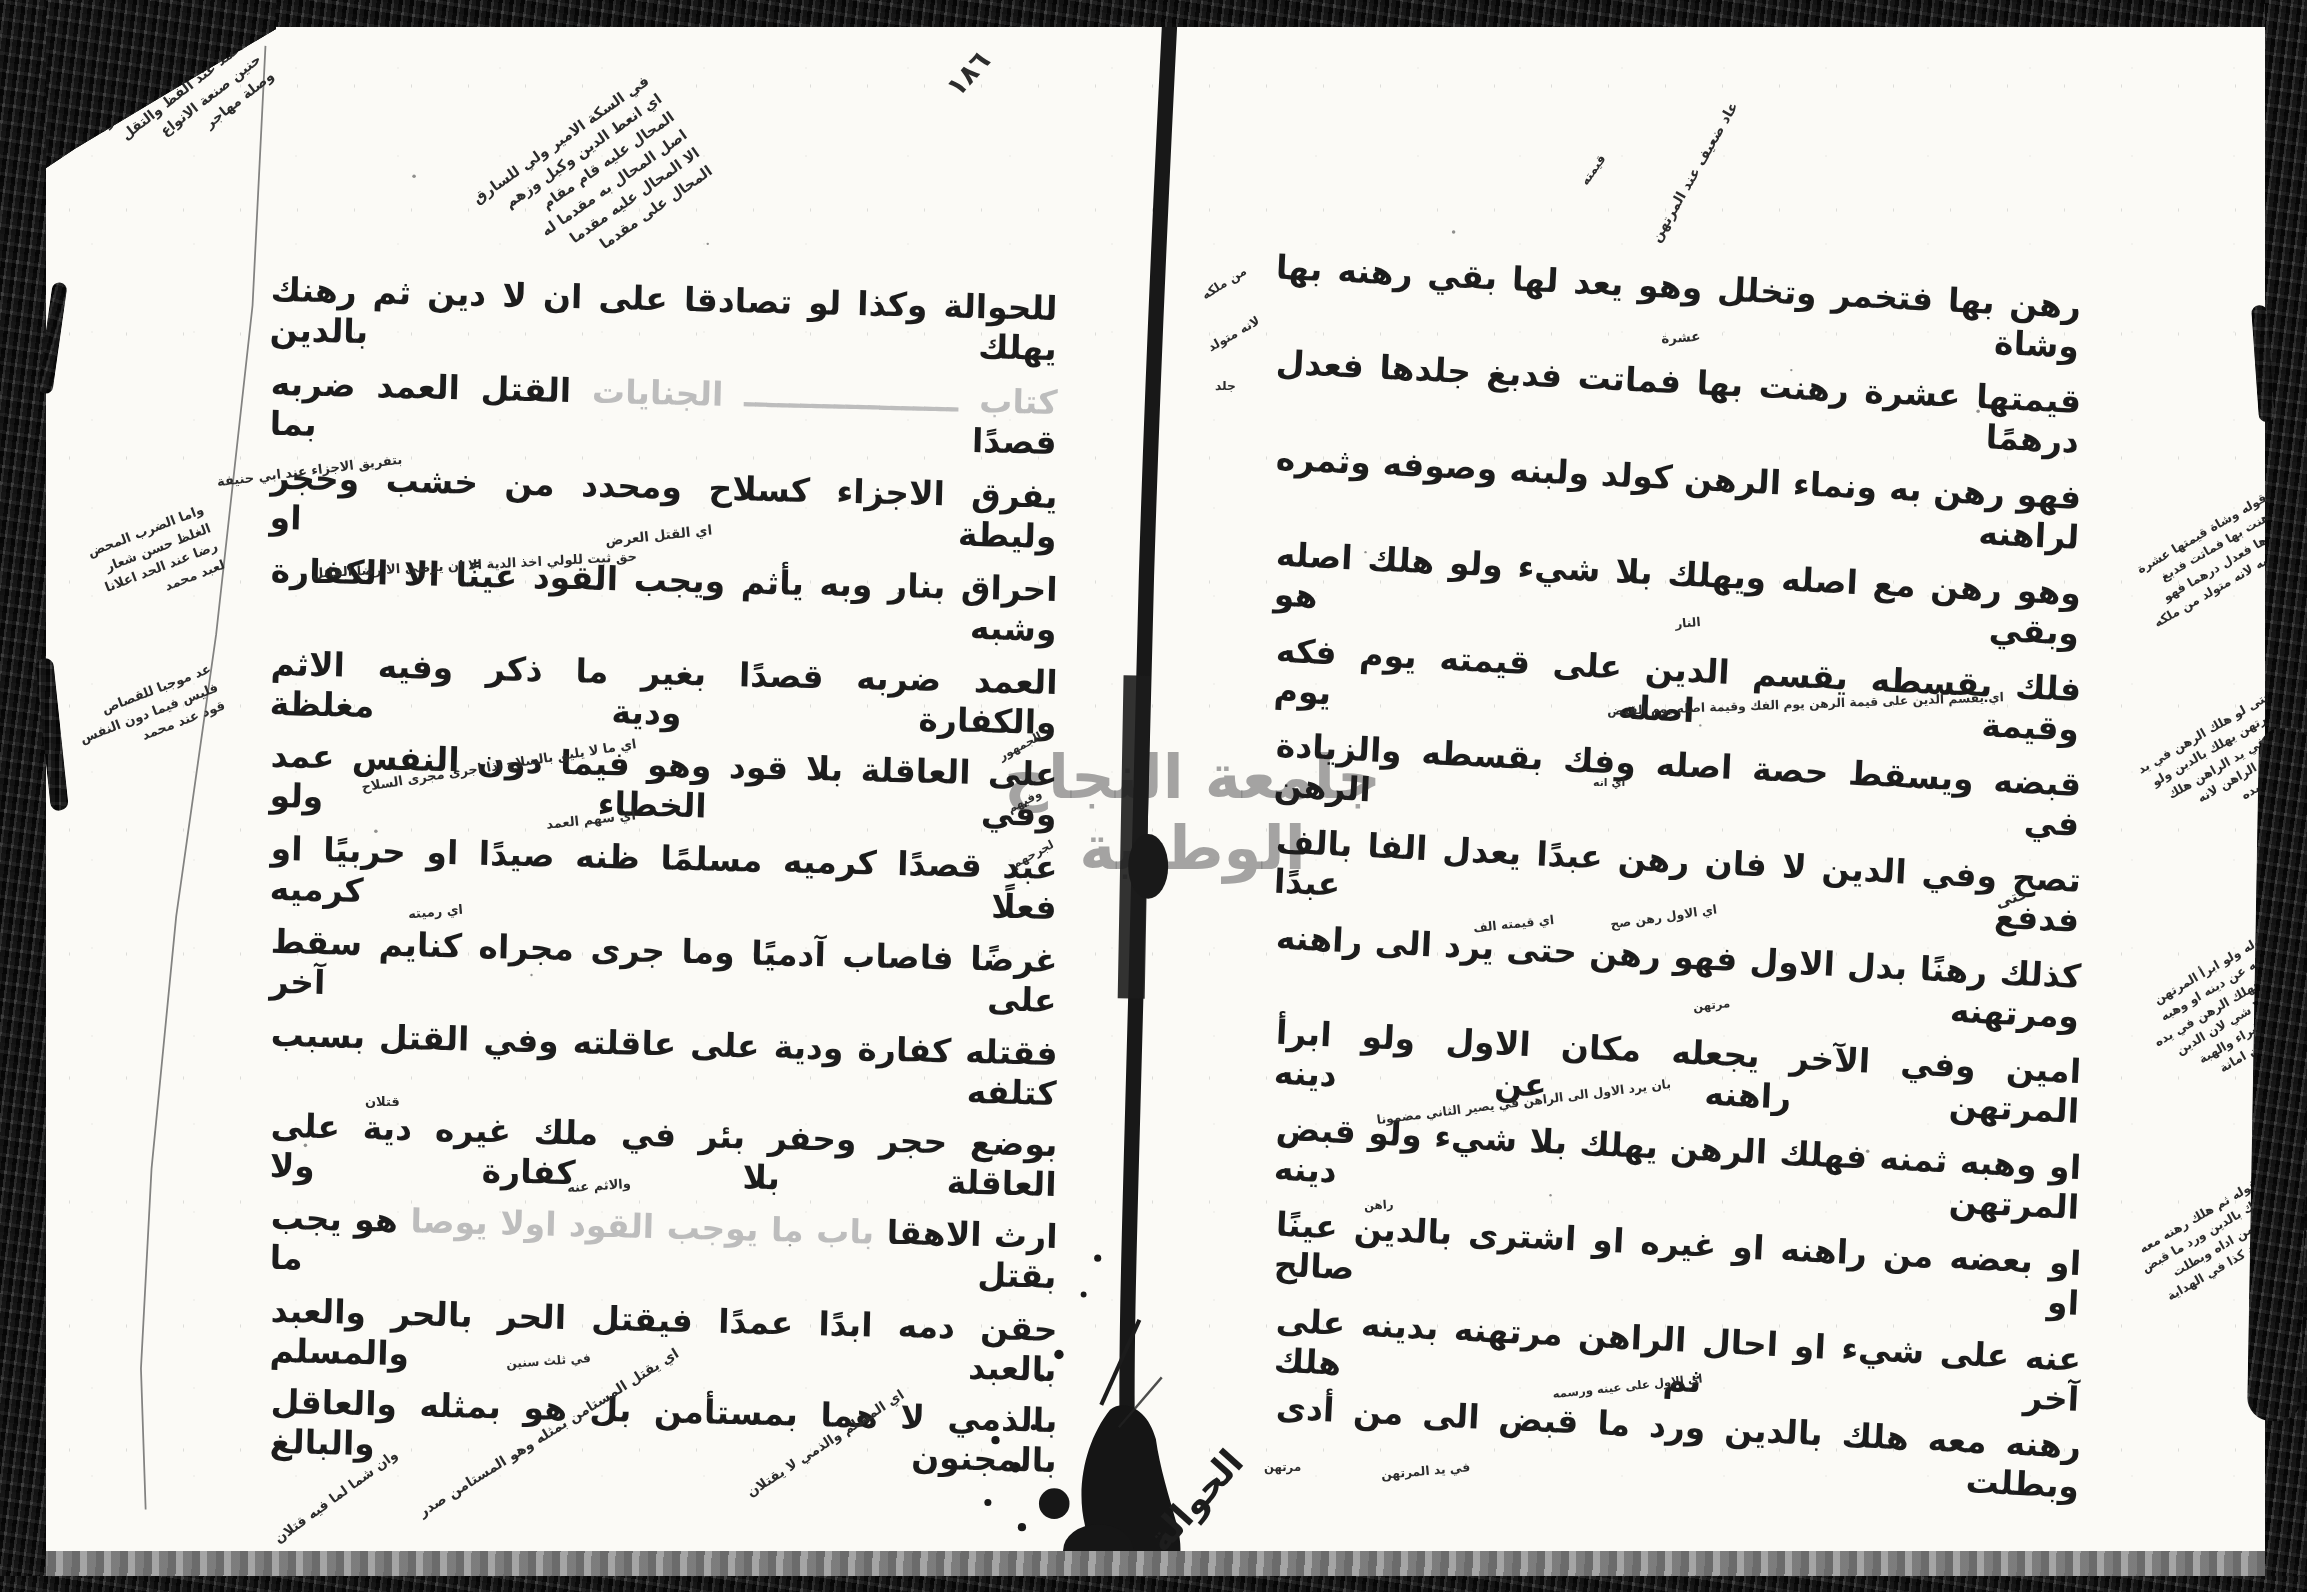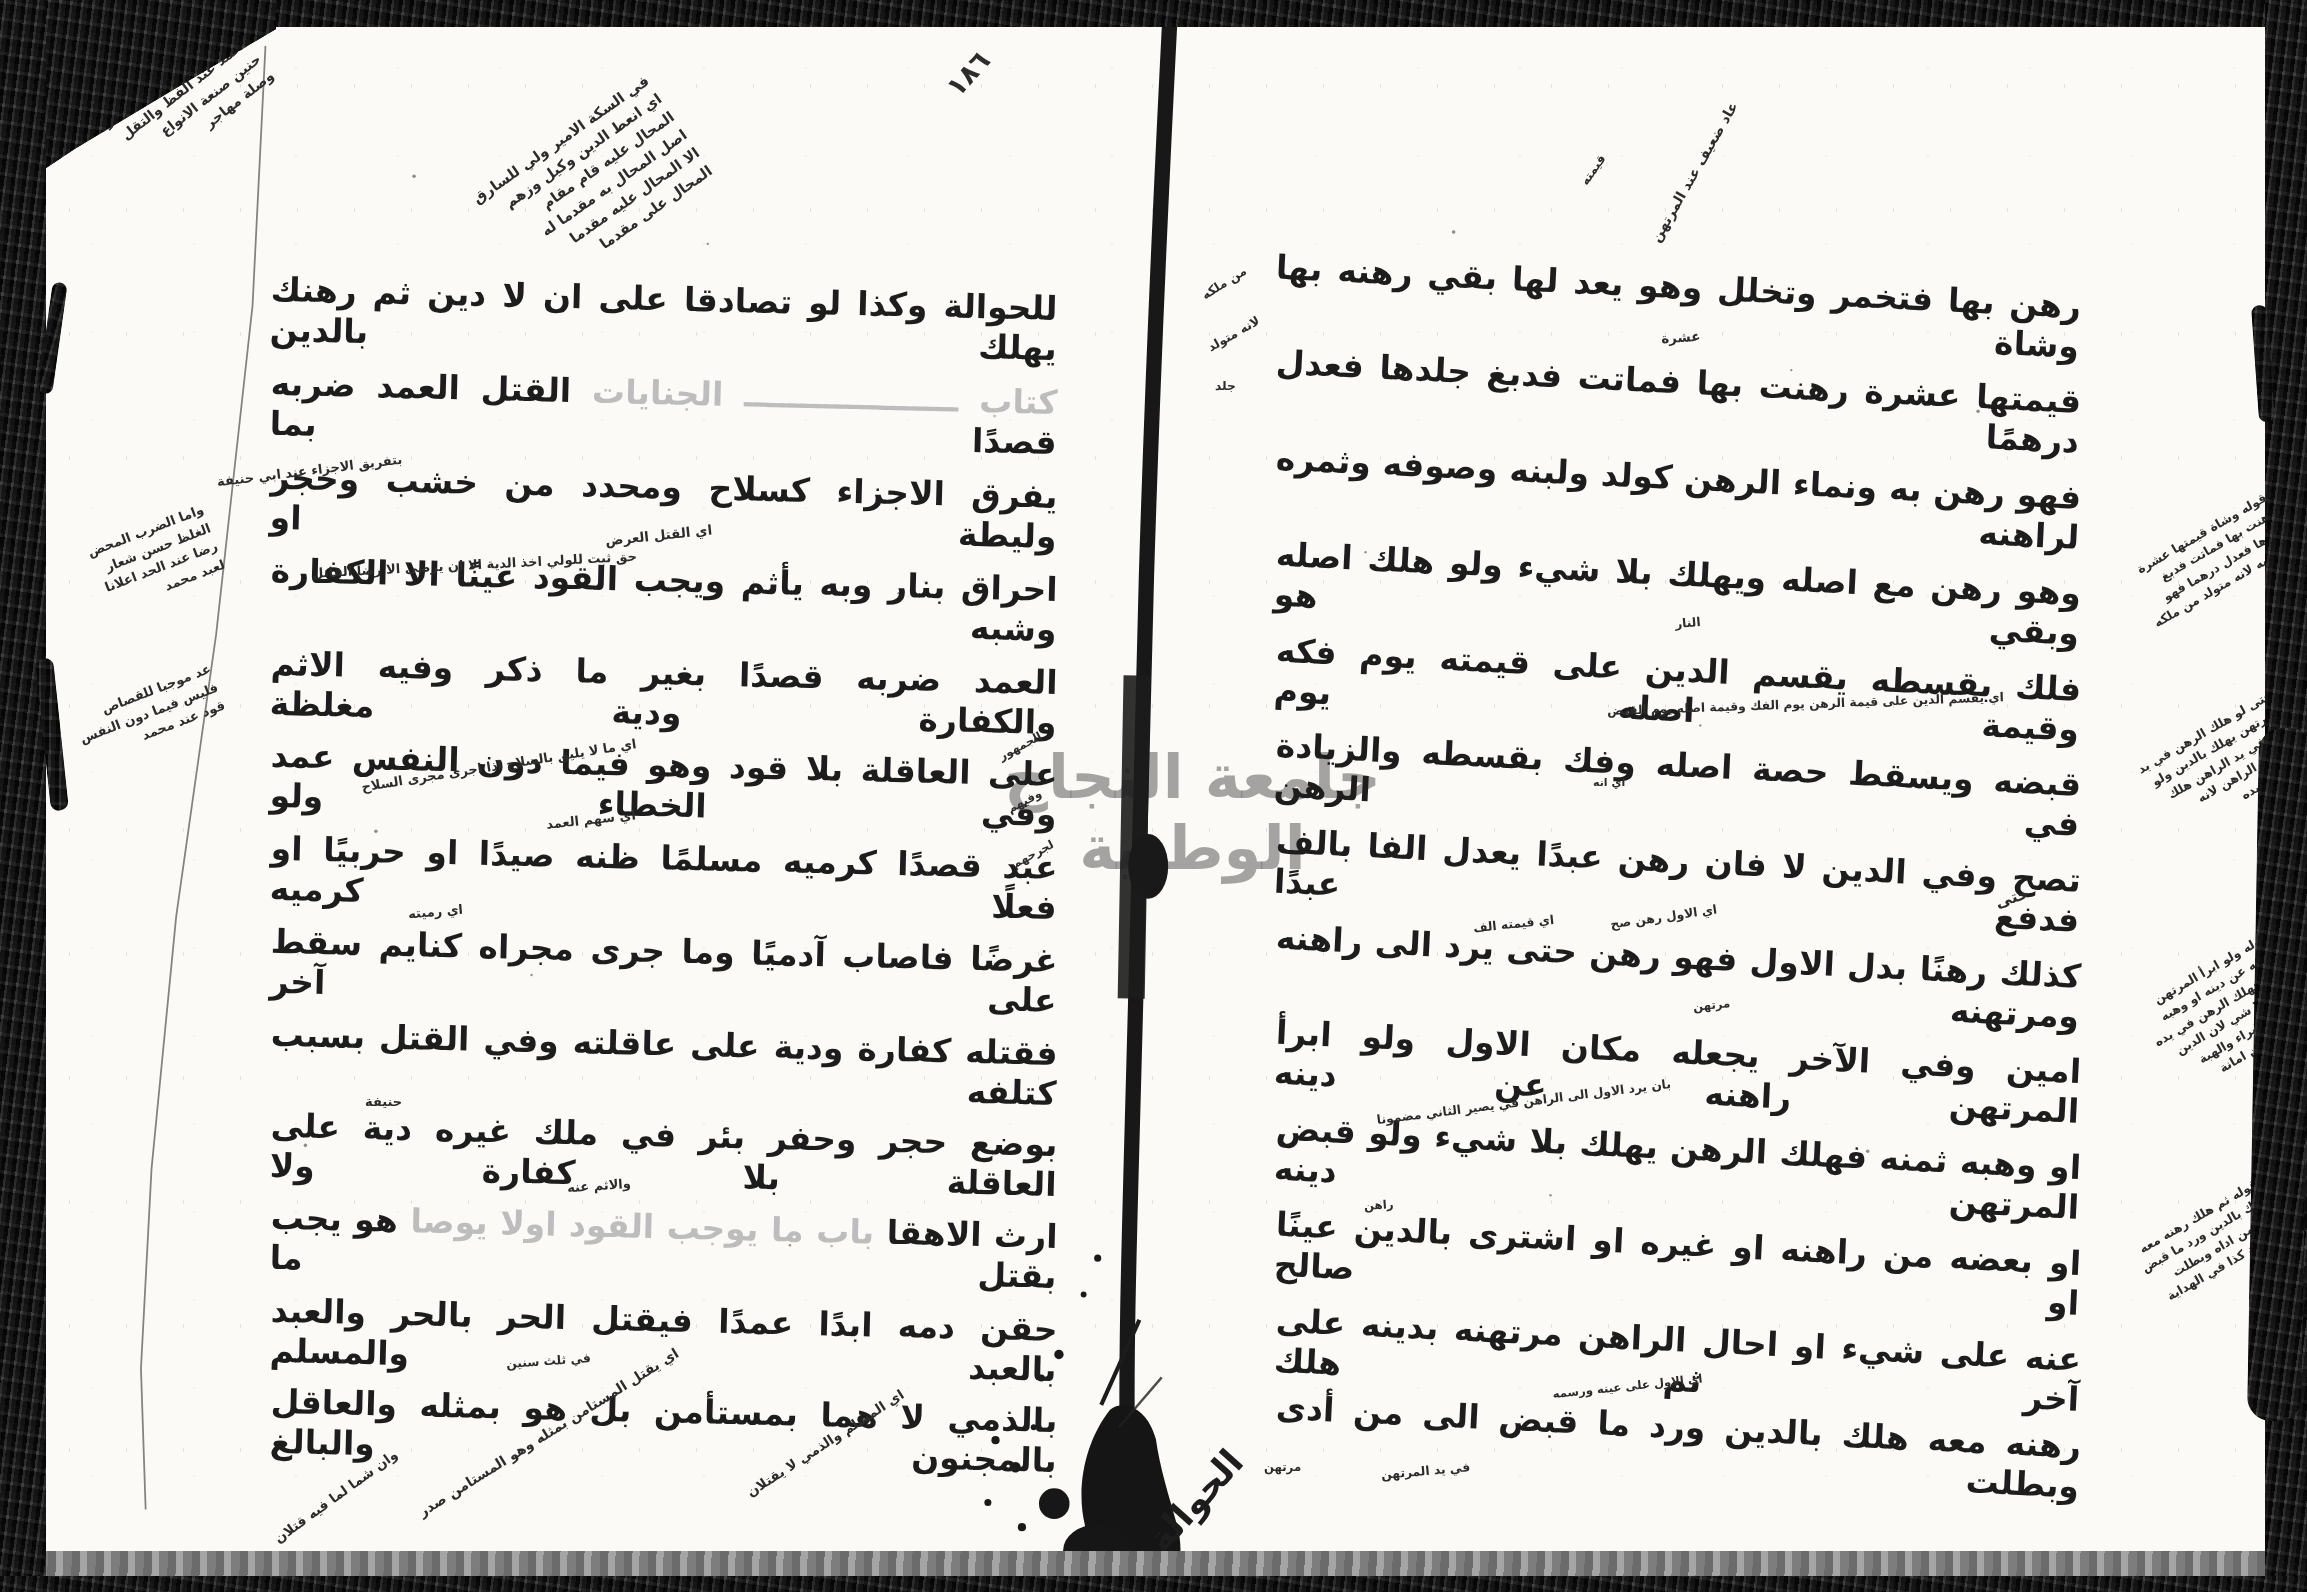--- a/index.html
+++ b/index.html
@@ -106,21 +106,21 @@
     <span>هو يجب بقتل ما</span>
   </div>
   <div class="t main" style="left:271px;top:1310px;width:787px;transform:rotate(1.4deg);transform-origin:right top;">حقن دمه ابدًا عمدًا فيقتل الحر بالحر والعبد بالعبد والمسلم</div>
   <div class="t main" style="left:271px;top:1401px;width:787px;transform:rotate(1.4deg);transform-origin:right top;">بالذمي لا هما بمستأمن بل هو بمثله والعاقل بالمجنون والبالغ</div>
 
   <div class="t note" style="left:605px;top:527px;font-size:13.5px;transform:rotate(-6deg);">اي القتل العرض</div>
   <div class="t note" style="left:320px;top:557px;width:317px;font-size:13px;transform:rotate(-3deg);">حق ثبت للولي اخذ الدية الا ان يرضى الا رضا القاتل</div>
   <div class="t note" style="left:344px;top:759px;width:294px;font-size:13px;transform:rotate(-9deg);">اي ما لا يليق بالسلاح اذا اجری مجری السلاح</div>
   <div class="t note" style="left:546px;top:812px;font-size:13px;transform:rotate(-6deg);">اي سهم العمد</div>
   <div class="t note" style="left:408px;top:904px;font-size:13px;transform:rotate(-5deg);">اي رميته</div>
-  <div class="t note" style="left:365px;top:1094px;font-size:13px;">حنيفة</div>
+  <div class="t note" style="left:365px;top:1094px;font-size:13px;">قتلان</div>
   <div class="t note" style="left:567px;top:1178px;font-size:13px;transform:rotate(-4deg);">والاثم عنه</div>
   <div class="t note" style="left:506px;top:1354px;font-size:12.3px;transform:rotate(-4deg);">في ثلث سنين</div>
 
   <div class="t note" style="left:997px;top:739px;font-size:11.7px;transform:rotate(-28deg);">الجمهور</div>
   <div class="t note" style="left:1006px;top:794px;font-size:11.7px;transform:rotate(-28deg);">وفيهم</div>
   <div class="t note" style="left:1010px;top:847px;font-size:11.7px;transform:rotate(-28deg);">لجرحهم</div>
 
   <div class="t note" style="left:150px;top:467px;width:253px;font-size:13px;transform:rotate(-7deg);">بتفريق الاجزاء عند ابي حنيفة</div>
   <div class="t note block" style="left:26.4px;top:532px;width:194px;font-size:13px;transform:rotate(-21deg);">
     <div>واما الضرب المحض</div>

